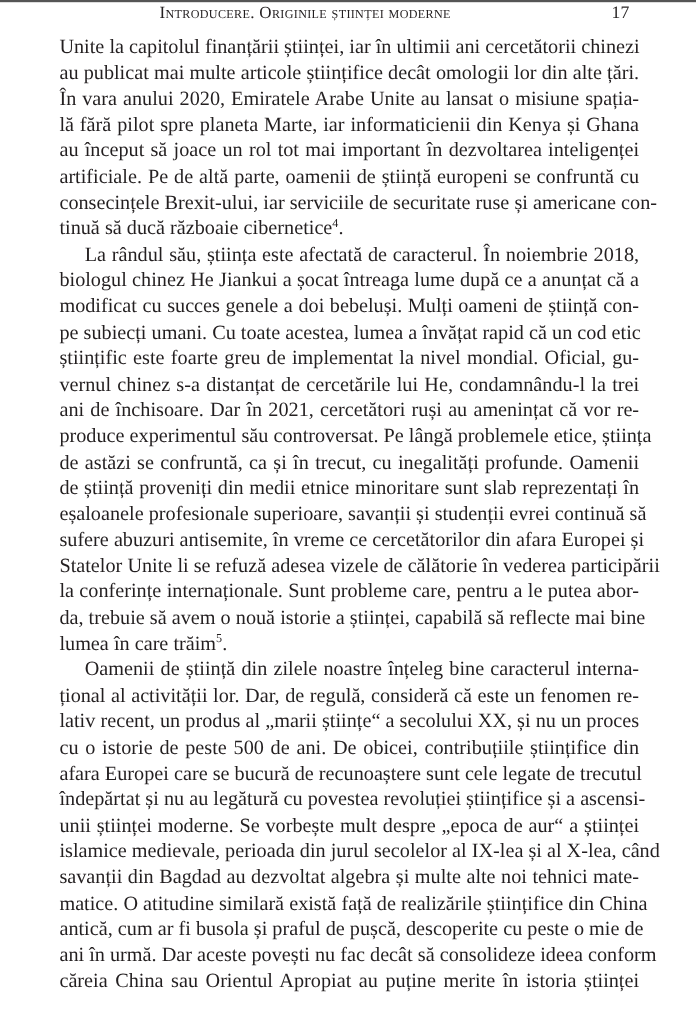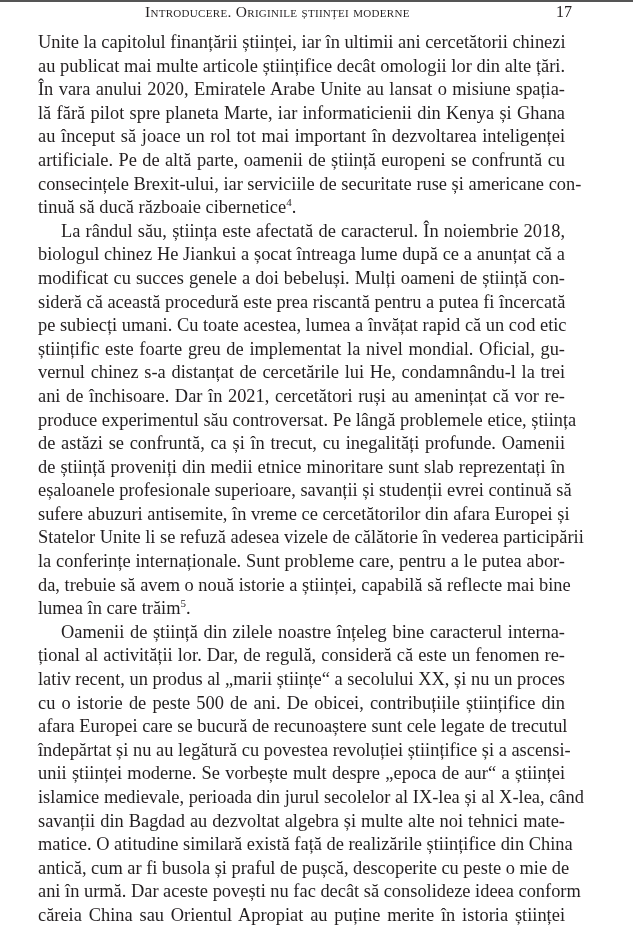--- a/index.html
+++ b/index.html
@@ -17,21 +17,21 @@
   }
   .running-title {
     position: absolute; left: 145px; top: 0;
     font-size: 15.5px; font-variant: small-caps; letter-spacing: 0.3px;
     white-space: nowrap; color: #231f20;
   }
   .page-number {
     position: absolute; left: 556px; top: 0; font-size: 16px;
   }
   .body-text {
-    position: absolute; left: 38px; top: 31px; width: 527px;
+    position: absolute; left: 54px; top: 31px; width: 527px;
   }
   .para { margin: 0; }
   .line {
     display: block; height: 23.6px; line-height: 23.6px;
     font-size: 18.4px; white-space: nowrap;
     text-align: justify; text-align-last: justify;
   }
   .line.last { text-align-last: left; }
   .line.indent { padding-left: 23px; }
   .fn { font-size: 11px; vertical-align: 7px; line-height: 0; }
@@ -54,21 +54,20 @@
       <span class="line">lă fără pilot spre planeta Marte, iar informaticienii din Kenya și Ghana</span>
       <span class="line">au început să joace un rol tot mai important în dezvoltarea inteligenței</span>
       <span class="line">artificiale. Pe de altă parte, oamenii de știință europeni se confruntă cu</span>
       <span class="line">consecințele Brexit-ului, iar serviciile de securitate ruse și americane con-</span>
       <span class="line last"><span>tinuă să ducă războaie cibernetice</span><sup class="fn">4</sup><span>.</span></span>
     </p>
   <p class="para">
       <span class="line indent">La rândul său, știința este afectată de caracterul. În noiembrie 2018,</span>
       <span class="line">biologul chinez He Jiankui a șocat întreaga lume după ce a anunțat că a</span>
       <span class="line">modificat cu succes genele a doi bebeluși. Mulți oameni de știință con-</span>
-      <span class="line">sideră că această procedură este prea riscantă pentru a putea fi încercată</span>
       <span class="line">pe subiecți umani. Cu toate acestea, lumea a învățat rapid că un cod etic</span>
       <span class="line">științific este foarte greu de implementat la nivel mondial. Oficial, gu-</span>
       <span class="line">vernul chinez s-a distanțat de cercetările lui He, condamnându-l la trei</span>
       <span class="line">ani de închisoare. Dar în 2021, cercetători ruși au amenințat că vor re-</span>
       <span class="line">produce experimentul său controversat. Pe lângă problemele etice, știința</span>
       <span class="line">de astăzi se confruntă, ca și în trecut, cu inegalități profunde. Oamenii</span>
       <span class="line">de știință proveniți din medii etnice minoritare sunt slab reprezentați în</span>
       <span class="line">eșaloanele profesionale superioare, savanții și studenții evrei continuă să</span>
       <span class="line">sufere abuzuri antisemite, în vreme ce cercetătorilor din afara Europei și</span>
       <span class="line">Statelor Unite li se refuză adesea vizele de călătorie în vederea participării</span>

